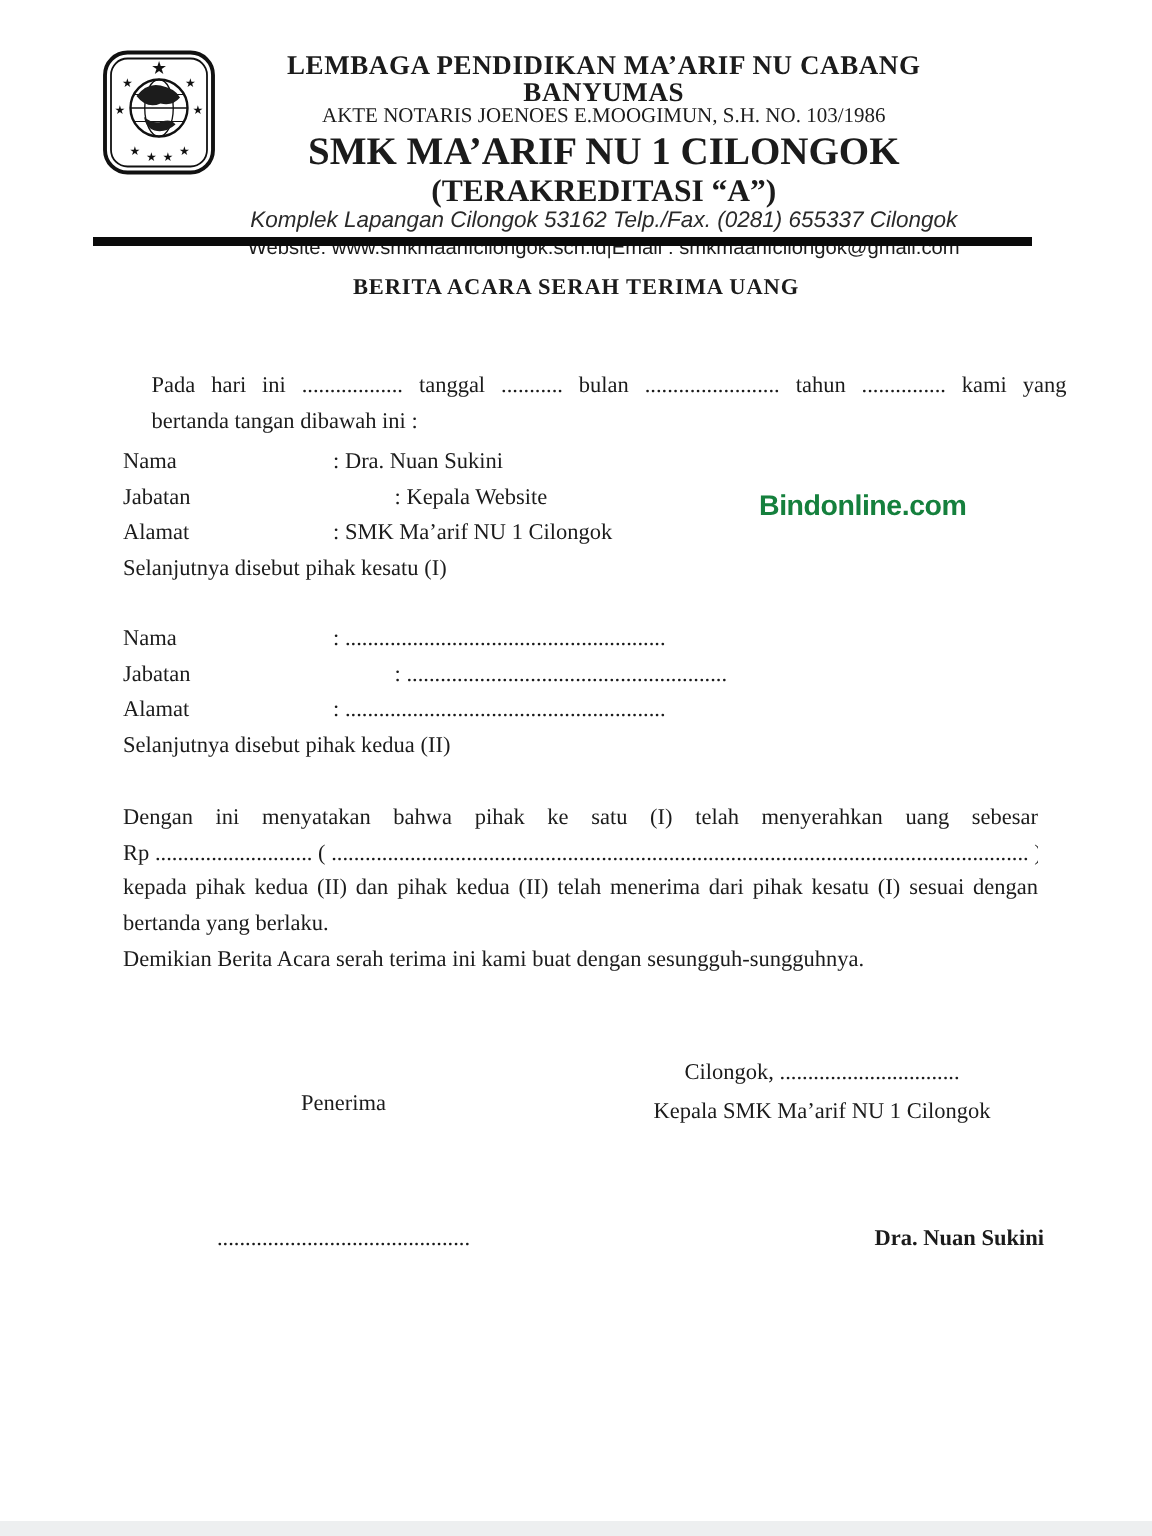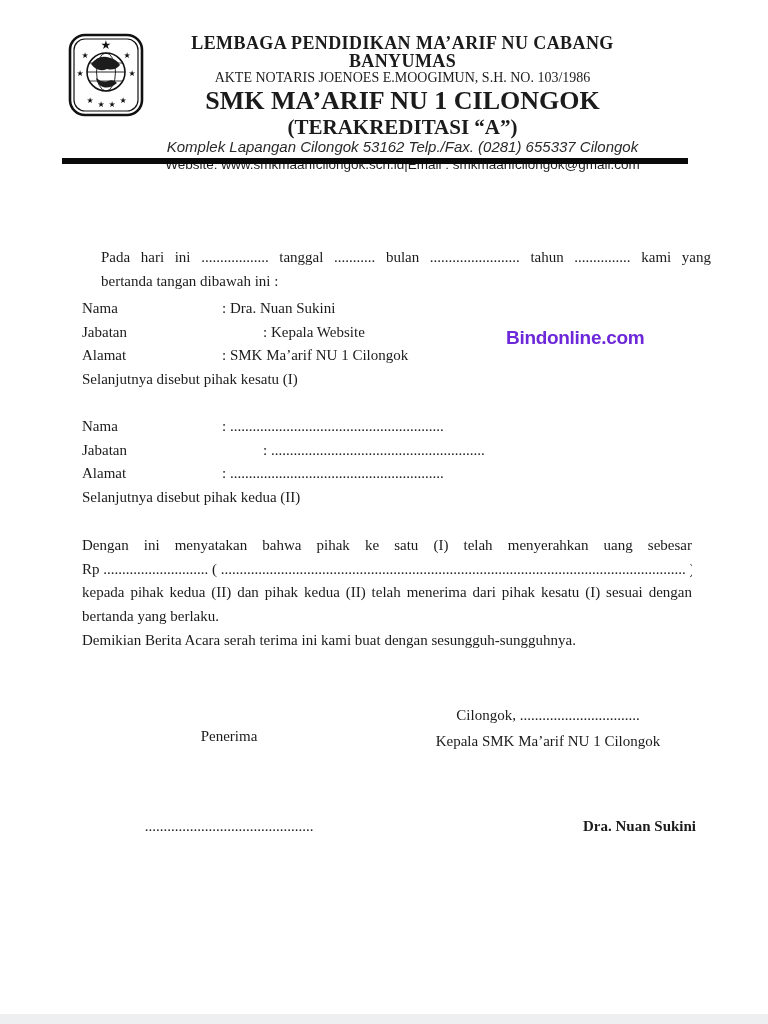--- a/index.html
+++ b/index.html
@@ -37,21 +37,21 @@
   .sign-right{position:absolute;left:400px;top:702px;width:296px;text-align:center;
               font-size:15px;line-height:26px;}
   .sign-left-role{position:absolute;left:104px;top:728px;width:250px;text-align:center;font-size:15px;}
   .sign-left-dots{position:absolute;left:104px;top:818px;width:250px;text-align:center;font-size:15px;}
   .sign-right-name{position:absolute;left:400px;top:818px;width:296px;text-align:right;
                    font-size:15px;font-weight:bold;}
 
   
   .watermark{position:absolute;left:506px;top:327px;
              font-family:"Liberation Sans",sans-serif;font-weight:bold;
-             font-size:19px;letter-spacing:-.3px;color:#6d28d9;}
+             font-size:19px;letter-spacing:-.3px;color:#15803d;}
 
   .bottom-strip{position:absolute;left:0;top:1014px;width:768px;height:10px;background:#edeff0;}
 </style>
 </head>
 <body>
 
 <div class="page">
 
   <svg class="logo" viewBox="0 0 76 84" xmlns="http://www.w3.org/2000/svg">
     <rect x="2" y="2" width="72" height="80" rx="15" fill="#fff" stroke="#111" stroke-width="2.6"></rect>
@@ -78,20 +78,21 @@
     <div class="h1">LEMBAGA PENDIDIKAN MA’ARIF NU CABANG BANYUMAS</div>
     <div class="h2">AKTE NOTARIS JOENOES E.MOOGIMUN, S.H. NO. 103/1986</div>
     <div class="h3">SMK MA’ARIF NU 1 CILONGOK</div>
     <div class="h4">(TERAKREDITASI “A”)</div>
     <div class="h5">Komplek Lapangan Cilongok 53162 Telp./Fax. (0281) 655337 Cilongok</div>
     <div class="h6">Website: www.smkmaarifcilongok.sch.id|Email : smkmaarifcilongok@gmail.com</div>
   </div>
 
   <div class="rule"></div>
 
+  <div class="doc-title">BERITA ACARA SERAH TERIMA UANG</div>
 
   <div class="block p1">
     <div class="jline">Pada hari ini .................. tanggal ........... bulan ........................ tahun ............... kami yang</div>
     <div>bertanda tangan dibawah ini :</div>
   </div>
 
   <div class="block party1">
     <div class="row">
       <span class="lbl">Nama</span>
       <span class="val">: Dra. Nuan Sukini</span>

